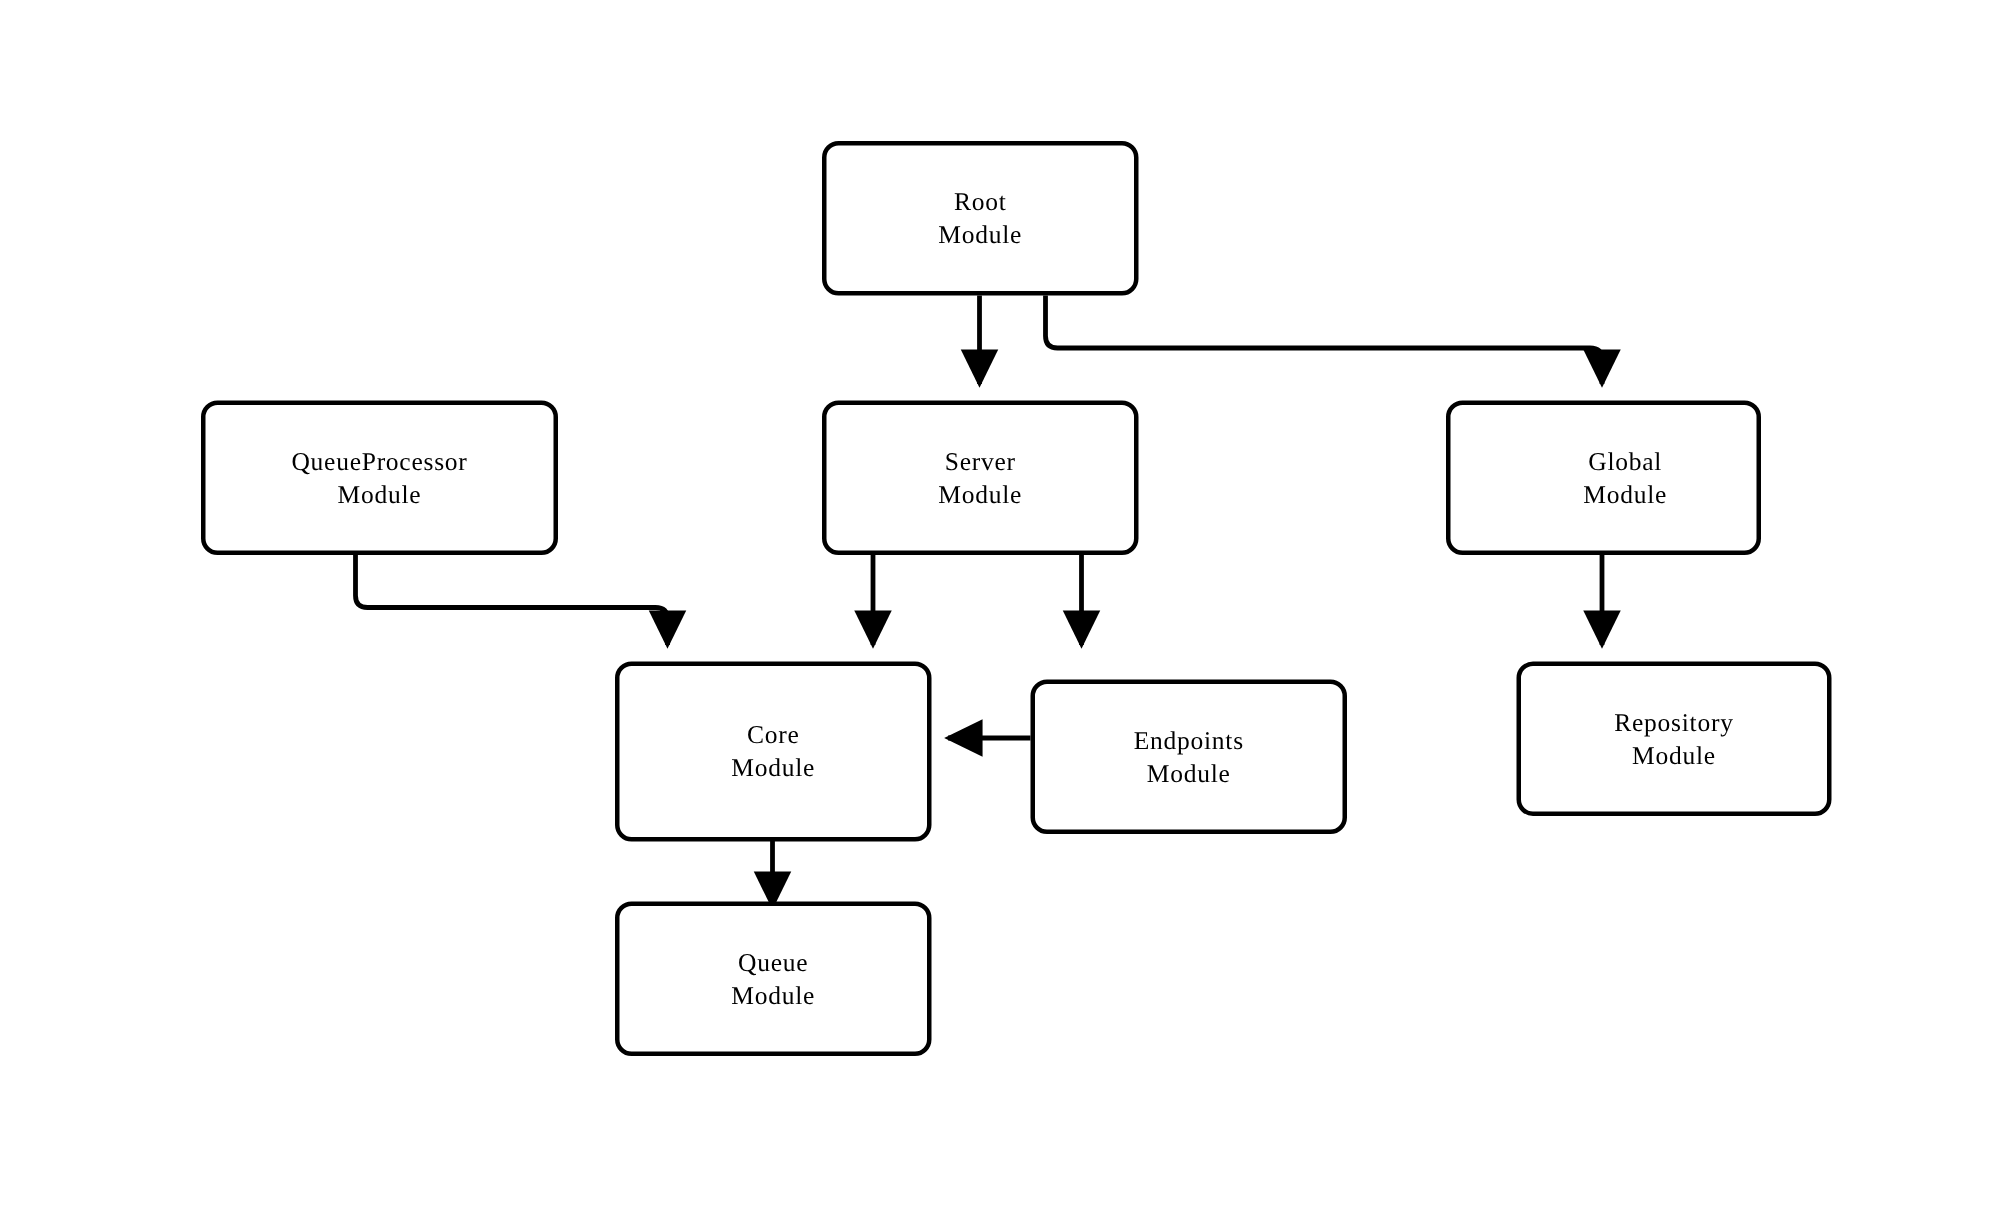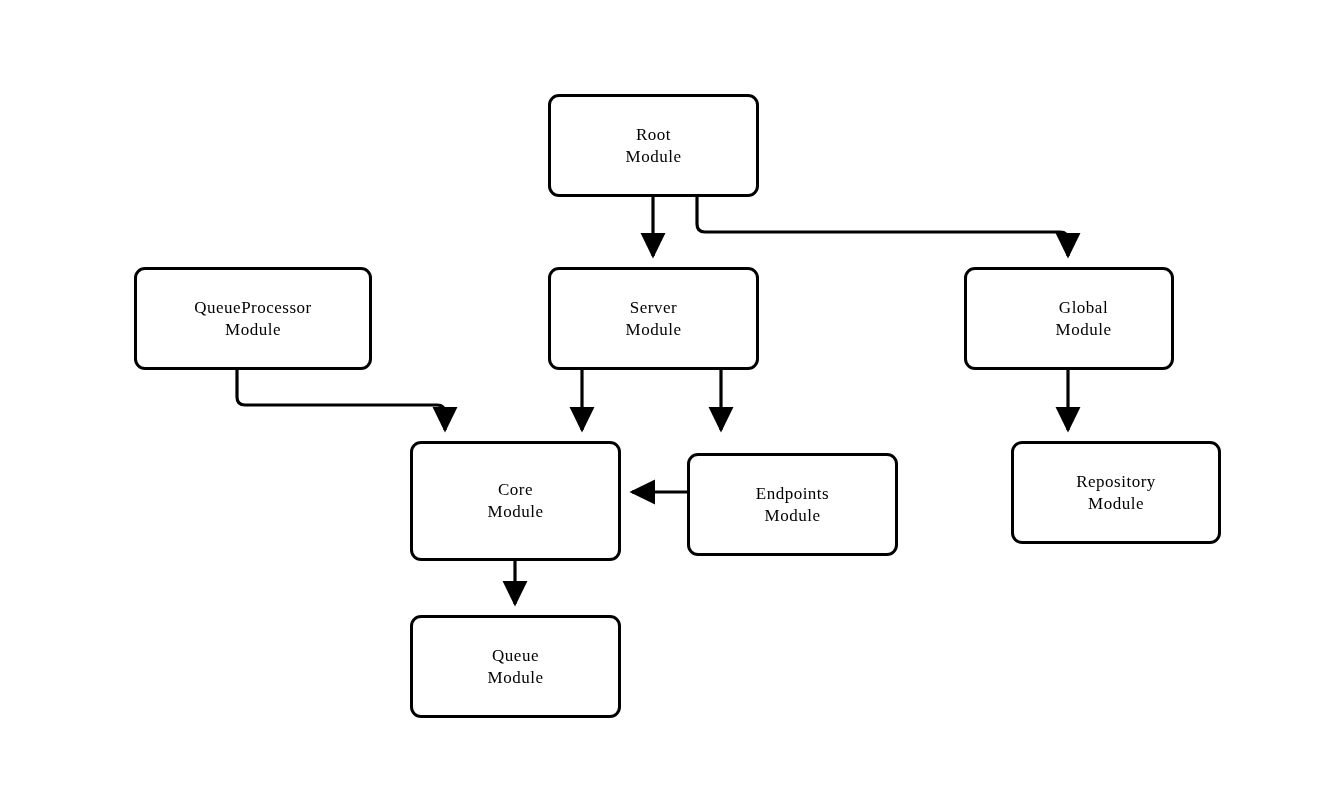--- a/index.html
+++ b/index.html
@@ -101,18 +101,18 @@
   <div class="node" style="left:687px; top:453px; width:211px; height:103px;">
     <div class="node-line">Endpoints</div>
     <div class="node-line">Module</div>
   </div>
 
   <div class="node" style="left:964px; top:441px; width:210px; height:103px;margin-left:47px;">
     <div class="node-line">Repository</div>
     <div class="node-line">Module</div>
   </div>
 
-  <div class="node" style="left:410px; top:615px; width:211px; height:103px;">
+  <div class="node" style="left:410px; top:601px; width:211px; height:103px;">
     <div class="node-line">Queue</div>
     <div class="node-line">Module</div>
   </div>
 
 </div>
 
 </body></html>

